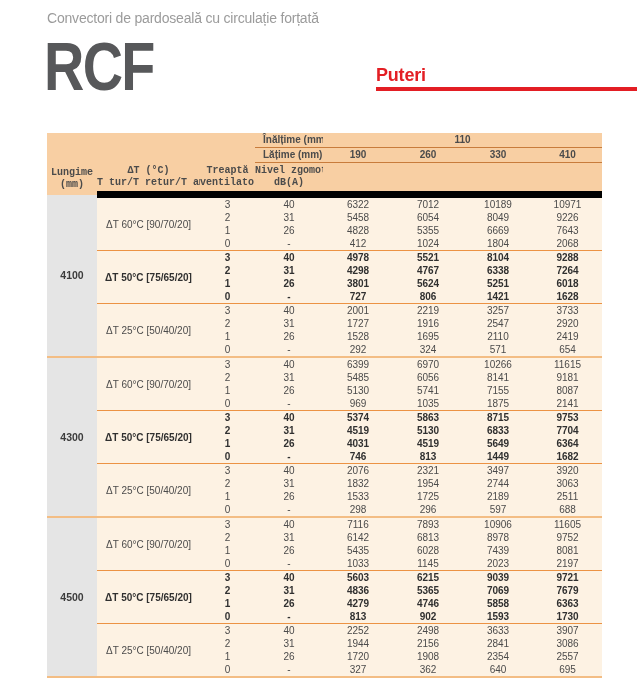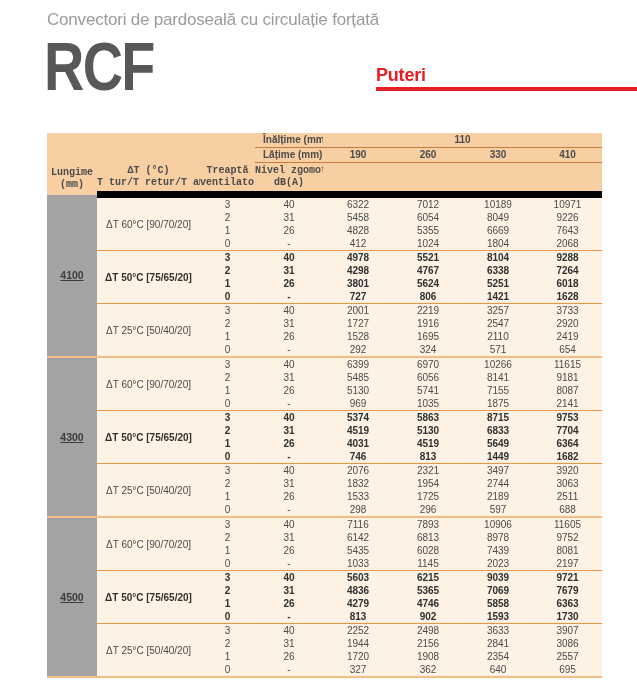--- a/index.html
+++ b/index.html
@@ -1,20 +1,20 @@
 <!DOCTYPE html>
 <html><head>
 <meta charset="utf-8">
 <style>
   * { margin:0; padding:0; box-sizing:border-box; }
   html,body { background:#ffffff; }
   body { font-family:"Liberation Sans","DejaVu Sans",sans-serif; }
   .page { position:relative; width:637px; height:700px; background:#fff; overflow:hidden; }
 
-  .subtitle { position:absolute; left:47px; top:10px; font-size:17px; color:#9b9b9b; letter-spacing:-0.2px; }
+  .subtitle { position:absolute; left:47px; top:10px; font-size:14px; color:#9b9b9b; letter-spacing:-0.2px; }
   .product-code { position:absolute; left:44px; top:32px; font-size:68px; font-weight:bold; color:#57585a;
                   letter-spacing:-2px; transform:scaleX(0.82); transform-origin:left center; line-height:1; }
   .section-label { position:absolute; left:376px; top:65px; font-size:18px; font-weight:bold; color:#e31e24; letter-spacing:-0.2px; }
   .red-rule { position:absolute; left:376px; top:87px; width:261px; height:4px; background:#e31e24; }
 
   .power-table { position:absolute; left:47px; top:133px; width:555px; border-collapse:collapse;
                  table-layout:fixed; border-bottom:2px solid #f3bd84; }
   .power-table td { padding:0; text-align:center; vertical-align:middle; font-size:10px; color:#4b4b4b;
                     line-height:13px; height:13px; overflow:hidden; white-space:nowrap; }
 
@@ -23,21 +23,21 @@
 
   thead td { background:#f8cfa3; font-weight:bold; color:#3c3c3c; }
   thead tr.hrow-dim td { height:14px; line-height:14px; }
   thead td.dim-label { text-align:left; padding-left:8px; }
   thead td.underlined { border-bottom:1px solid #c87c3c; }
   thead tr.hrow-cols td { height:32px; line-height:12px; border-bottom:7px solid #000000; }
   thead tr.hrow-cols td.no-underline { border-bottom:none; }
   thead .hl { display:block;font-family:Liberation Mono, monospace; }
 
   tbody td { background:#fdf2e3; }
-  tbody td.length-cell { background:#a3a3a3; font-weight:bold; color:#3c3c3c; font-size:10.5px;text-decoration:underline; }
+  tbody td.length-cell { background:#e5e5e5; font-weight:bold; color:#3c3c3c; font-size:10.5px; }
   tbody td.delta-t-cell { color:#4b4b4b; }
   tbody tr.bold-row td { font-weight:bold; color:#303030; }
   tbody tr.block-start td { border-top:1px solid #ec9344; }
   tbody tr.group-start td { border-top:2px solid #f3bd84; }
 </style>
 </head>
 <body>
 
 <div class="page">
 

